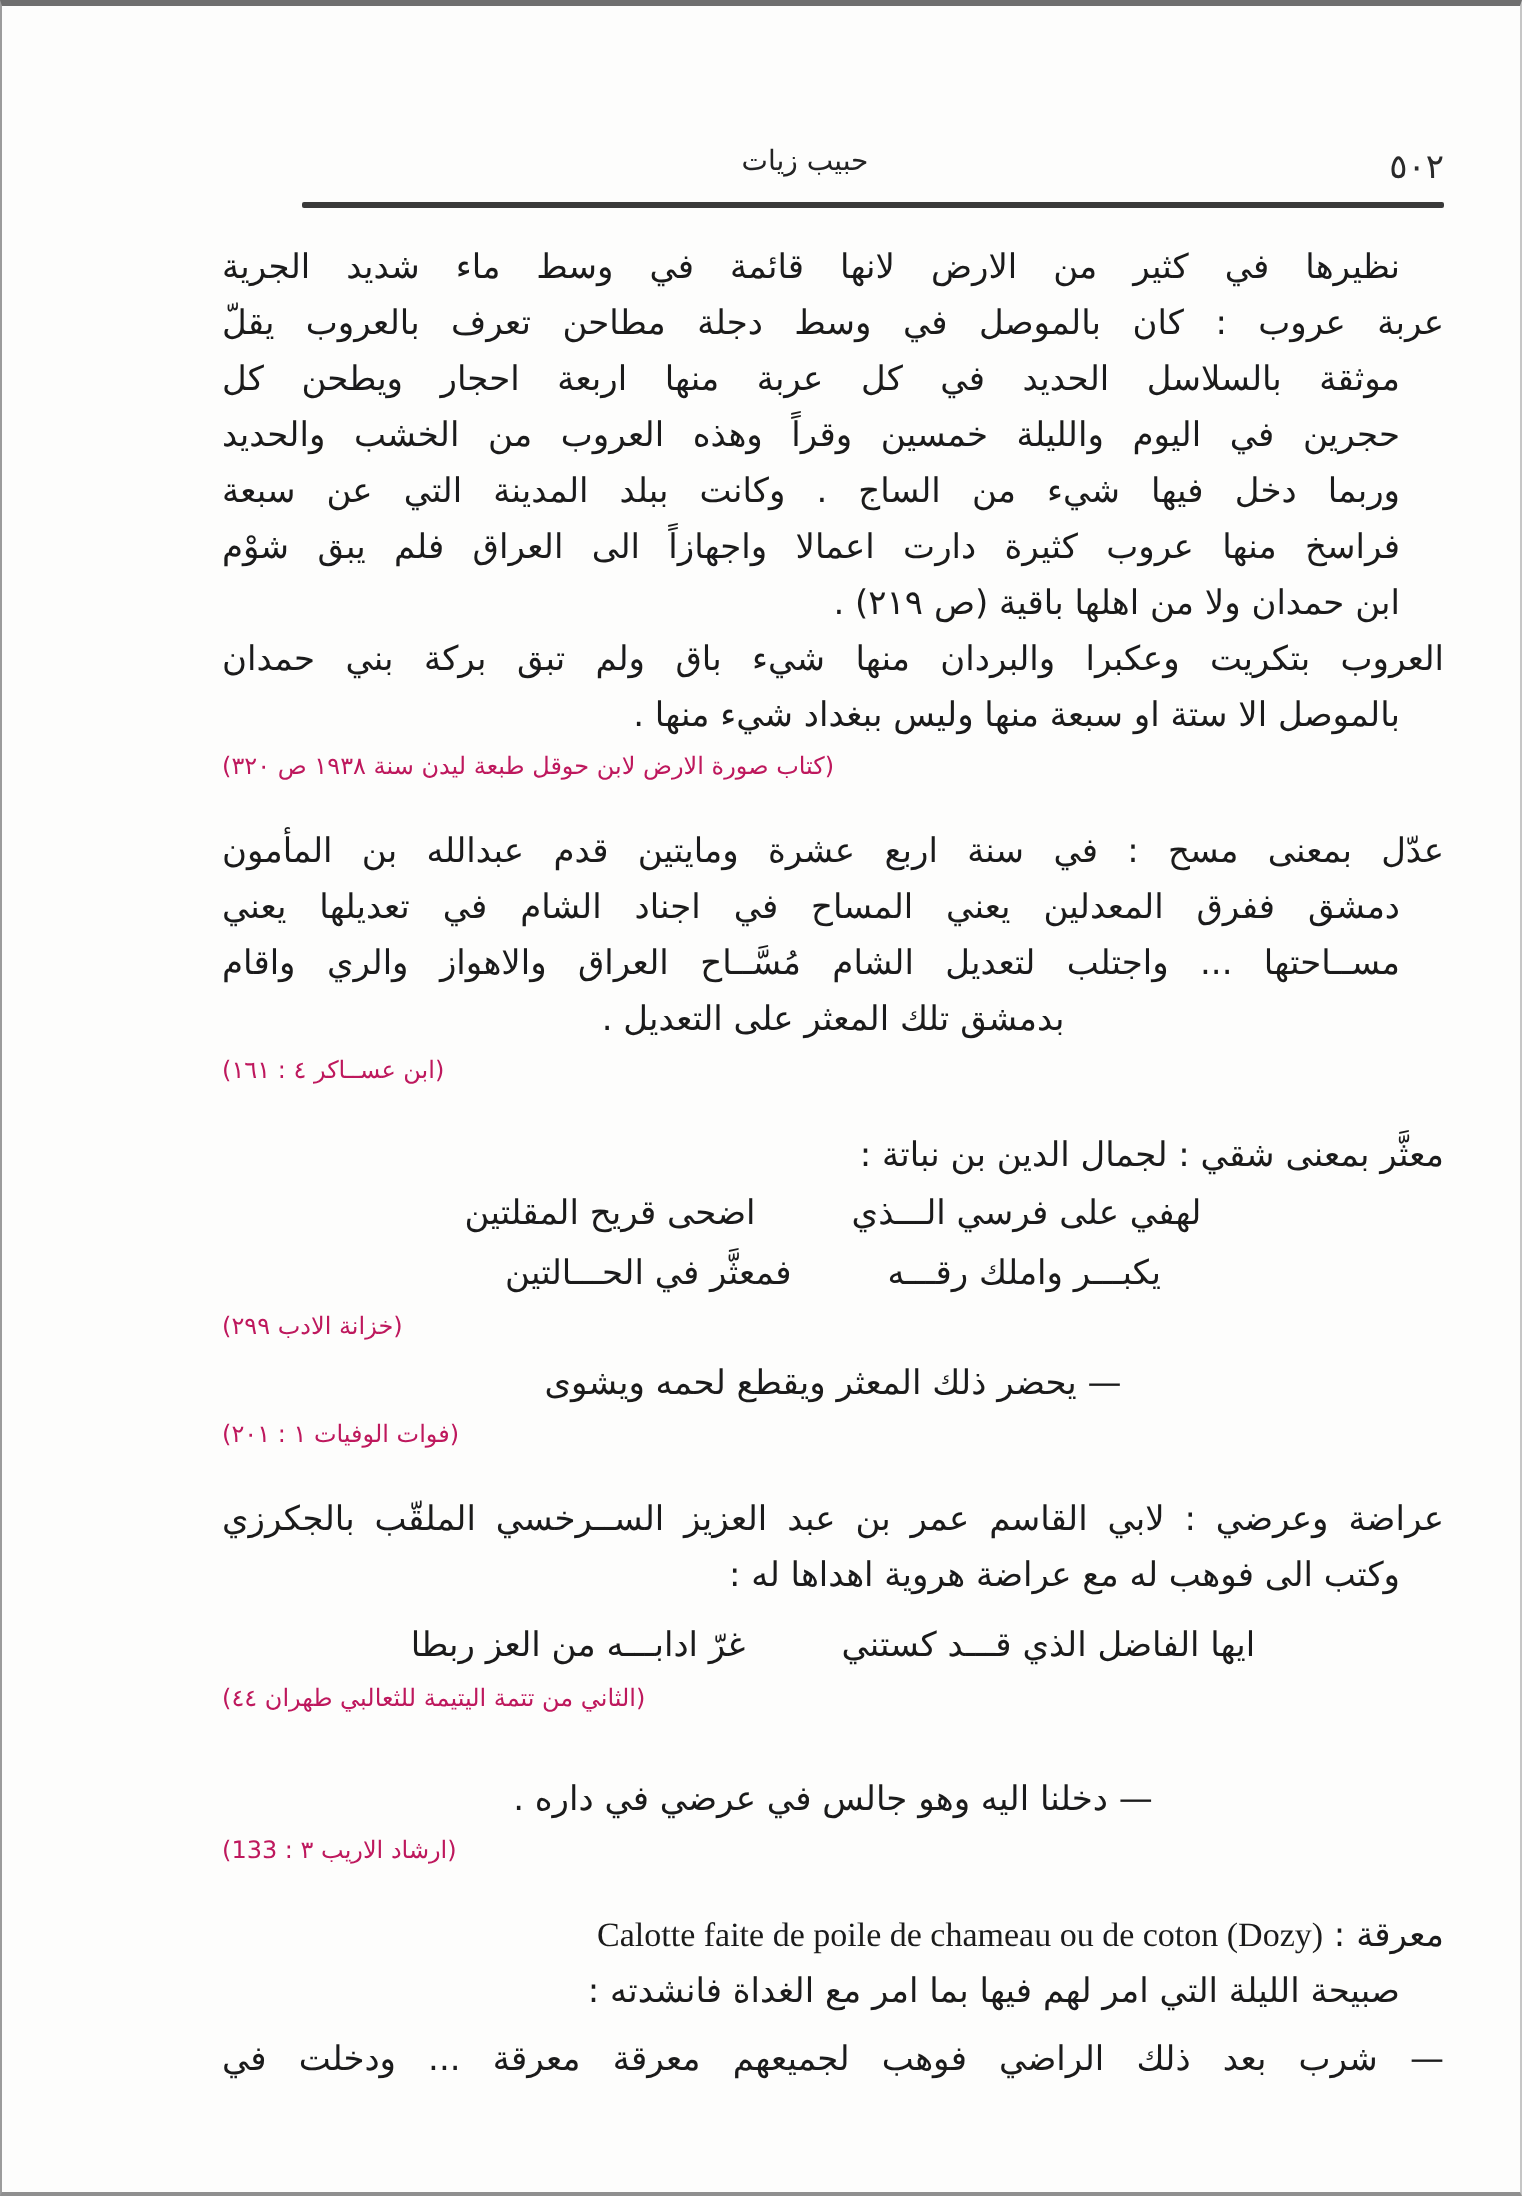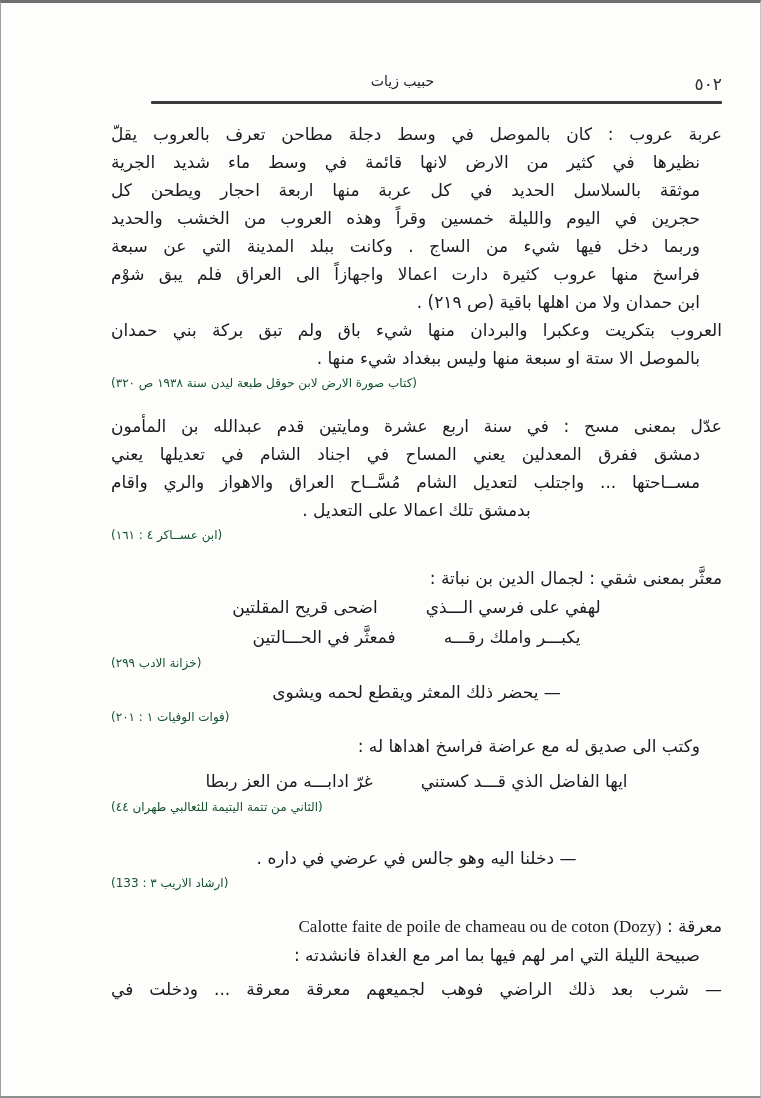--- a/index.html
+++ b/index.html
@@ -18,66 +18,67 @@
   }
   .header{position:relative;margin-top:70px;height:22px;}
   .title{position:absolute;left:0;right:0;text-align:center;font-size:14px;letter-spacing:1px;color:#242424;padding-left:44px;}
   .pagenum{position:absolute;right:38px;top:1px;font-size:17px;color:#2a2a2a;}
   .rule{height:3px;background:#3a3a3a;margin:6px 38px 0 150px;border-radius:1px;}
   .text{direction:rtl;margin:16px 38px 0 110px;}
   .ln{font-size:17px;line-height:28px;text-align:right;}
   .just{text-align:justify;text-align-last:justify;}
   .ind{padding-right:22px;}
   .center{text-align:center;}
-  .cite{direction:rtl;font-size:12px;line-height:18px;text-align:left;margin:2px 0 6px;color:#14532d;}
+  .cite{direction:rtl;font-size:12px;line-height:18px;text-align:left;margin:2px 0 6px;color:#be185d;}
   .verse{display:flex;justify-content:center;gap:48px;font-size:17px;line-height:30px;}
   .verse span{white-space:nowrap;}
   .latin{font-family:"Liberation Serif",serif;font-size:17px;text-align:right;}
   .mt-sm{margin-top:6px;}
   .mt-md{margin-top:20px;}
   .mt-lg{margin-top:28px;}
 </style>
 </head>
 <body>
 
 <div class="page">
   <div class="header">
     <span class="pagenum">٥٠٢</span>
     <span class="title">حبيب زيات</span>
   </div>
   <div class="rule"></div>
   <div class="text" id="text-body">
+      <div class="ln ind just">نظيرها في كثير من الارض لانها قائمة في وسط ماء شديد الجرية</div>
       <div class="ln hang just">عربة عروب : كان بالموصل في وسط دجلة مطاحن تعرف بالعروب يقلّ</div>
-      <div class="ln ind just">نظيرها في كثير من الارض لانها قائمة في وسط ماء شديد الجرية</div>
       <div class="ln ind just">موثقة بالسلاسل الحديد في كل عربة منها اربعة احجار ويطحن كل</div>
       <div class="ln ind just">حجرين في اليوم والليلة خمسين وقراً وهذه العروب من الخشب والحديد</div>
       <div class="ln ind just">وربما دخل فيها شيء من الساج . وكانت ببلد المدينة التي عن سبعة</div>
       <div class="ln ind just">فراسخ منها عروب كثيرة دارت اعمالا واجهازاً الى العراق فلم يبق شوْم</div>
       <div class="ln ind">ابن حمدان ولا من اهلها باقية (ص ٢١٩) .</div>
       <div class="ln hang just">العروب بتكريت وعكبرا والبردان منها شيء باق ولم تبق بركة بني حمدان</div>
       <div class="ln ind">بالموصل الا ستة او سبعة منها وليس ببغداد شيء منها .</div>
       <div class="cite">(كتاب صورة الارض لابن حوقل طبعة ليدن سنة ١٩٣٨ ص ٣٢٠)</div>
       <div class="ln hang just mt-md">عدّل بمعنى مسح : في سنة اربع عشرة ومايتين قدم عبدالله بن المأمون</div>
       <div class="ln ind just">دمشق ففرق المعدلين يعني المساح في اجناد الشام في تعديلها يعني</div>
       <div class="ln ind just">مســاحتها ... واجتلب لتعديل الشام مُسَّــاح العراق والاهواز والري واقام</div>
-      <div class="ln center">بدمشق تلك اعمالا على التعديل .</div>
+      <div class="ln center">بدمشق تلك المعثر على التعديل .</div>
       <div class="cite">(ابن عســاكر ٤ : ١٦١)</div>
       <div class="ln hang mt-md">معثَّر بمعنى شقي : لجمال الدين بن نباتة :</div>
       <div class="verse ">
         <span>لهفي على فرسي الـــذي</span>
         <span>اضحى قريح المقلتين</span>
       </div>
       <div class="verse ">
         <span>يكبـــر واملك رقـــه</span>
         <span>فمعثَّر في الحـــالتين</span>
       </div>
       <div class="cite">(خزانة الادب ٢٩٩)</div>
       <div class="ln center mt-sm">— يحضر ذلك المعثر ويقطع لحمه ويشوى</div>
       <div class="cite">(فوات الوفيات ١ : ٢٠١)</div>
-      <div class="ln ind">وكتب الى صديق له مع عراضة فراسخ اهداها له :</div>
+      <div class="ln hang just mt-md">عراضة وعرضي : لابي القاسم عمر بن عبد العزيز الســرخسي الملقّب بالجكرزي</div>
+      <div class="ln ind">وكتب الى فوهب له مع عراضة هروية اهداها له :</div>
       <div class="verse mt-sm">
         <span>ايها الفاضل الذي قـــد كستني</span>
         <span>غرّ ادابـــه من العز ربطا</span>
       </div>
       <div class="cite">(الثاني من تتمة اليتيمة للثعالبي طهران ٤٤)</div>
       <div class="ln center mt-lg">— دخلنا اليه وهو جالس في عرضي في داره .</div>
       <div class="cite">(ارشاد الاريب ٣ : 133)</div>
       <div class="ln hang mt-md"><span>معرقة : </span><span class="latin" dir="ltr">Calotte faite de poile de chameau ou de coton (Dozy)</span></div>
       <div class="ln ind">صبيحة الليلة التي امر لهم فيها بما امر مع الغداة فانشدته :</div>
       <div class="ln hang just mt-sm">— شرب بعد ذلك الراضي فوهب لجميعهم معرقة معرقة ... ودخلت في</div>

